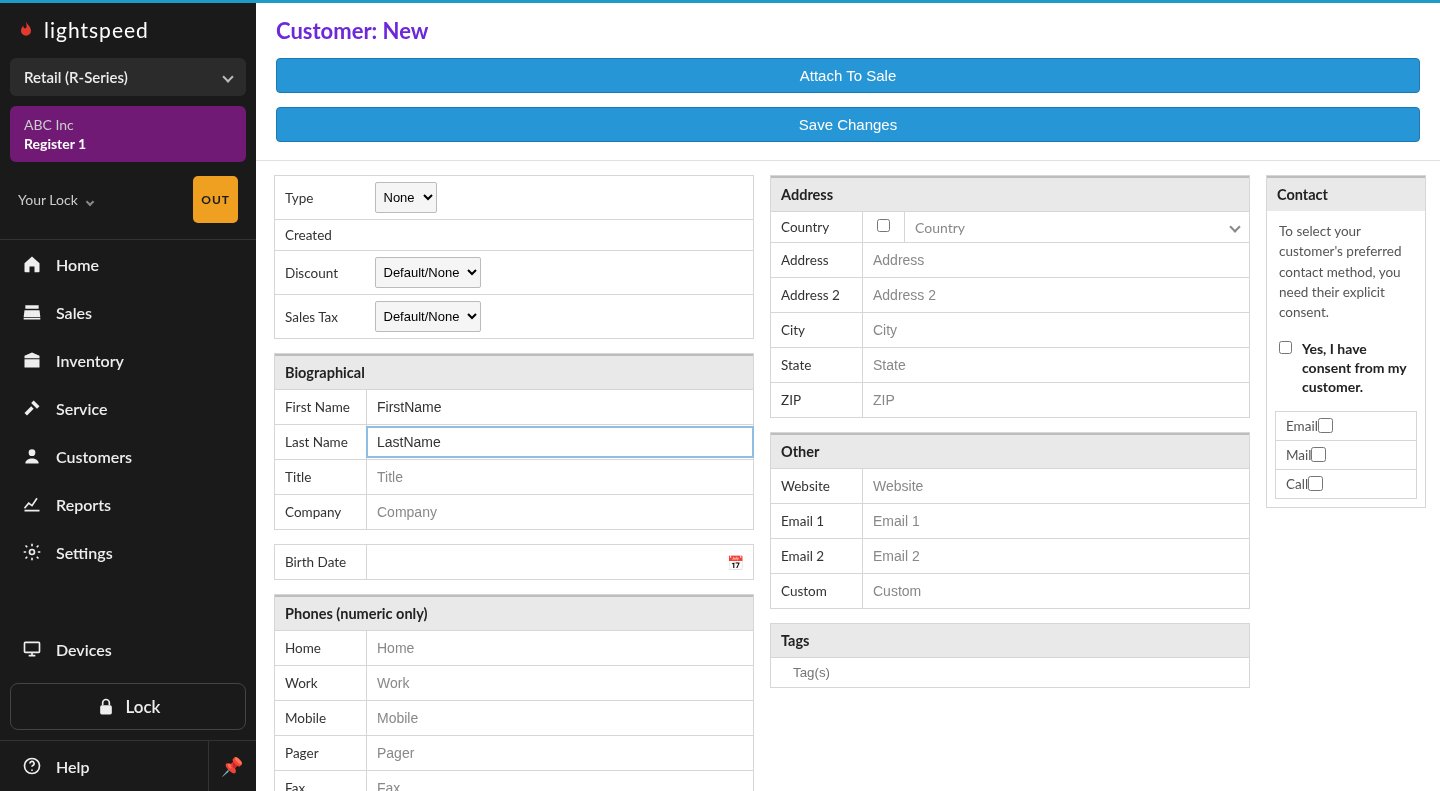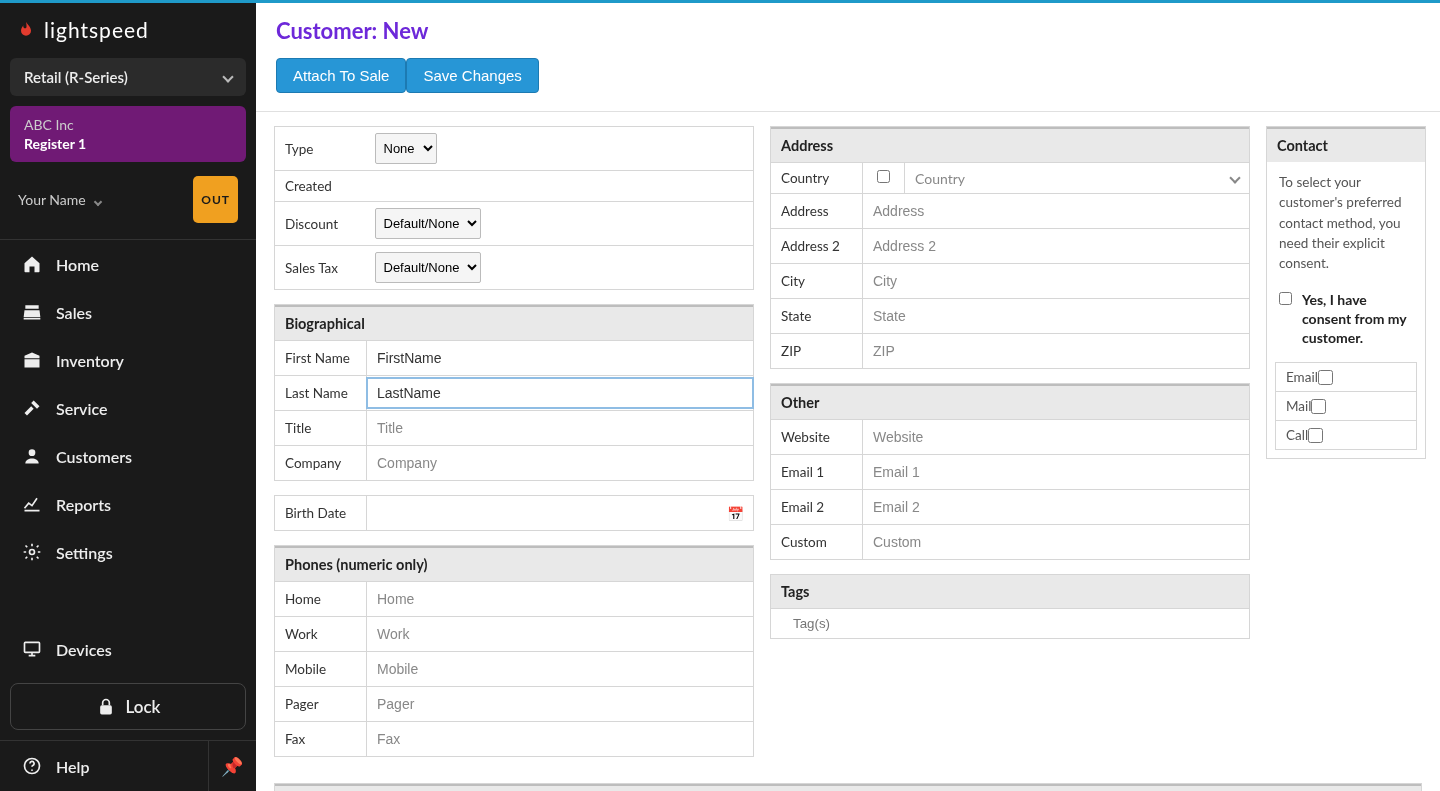--- a/index.html
+++ b/index.html
@@ -28,21 +28,21 @@
   .help-row { border-top: 1px solid #333; display: flex; align-items: center; }
   .help-left { flex: 1; display: flex; align-items: center; gap: 14px; padding: 14px 22px; color: #eee; font-size: 16px; font-weight: 600; cursor: pointer; }
   .pin-btn { width: 48px; display: flex; align-items: center; justify-content: center; padding: 14px 0; border-left: 1px solid #333; color: #f0a020; font-size: 18px; cursor: pointer; }
 
   svg.ico { width: 20px; height: 20px; }
 
   
   .main { flex: 1; display: flex; flex-direction: column; overflow: hidden; }
   .title-bar { border-top: 3px solid #1f9ac9; padding: 14px 20px 10px; }
   .title-bar h1 { font-size: 22px; font-weight: 700; color: #6d28d9; }
-  .btn-row { padding: 4px 20px 18px; display: flex; border-bottom: 1px solid #e0e0e0; }
+  .btn-row { padding: 4px 20px 18px; display: flex; gap: 14px; border-bottom: 1px solid #e0e0e0; flex-direction: column; }
   .btn { background: #2796d6; color: #fff; border: 1px solid #1c7ab2; border-radius: 4px; padding: 8px 16px; font-size: 15px; cursor: pointer; }
 
   .content { flex: 1; overflow: auto; padding: 14px 18px 40px; }
   .cols { display: flex; gap: 16px; align-items: flex-start; }
   .col-left, .col-mid { flex: 0 0 480px; }
   .col-right { flex: 1; min-width: 160px; }
 
   .tbl { width: 100%; border: 1px solid #d6d6d6; border-collapse: collapse; margin-bottom: 14px; }
   .tbl tr td { border-top: 1px solid #d6d6d6; }
   .tbl tr:first-child td { border-top: 0; }
@@ -65,21 +65,21 @@
   .focus-input { outline: 2px solid #8fbde4 !important; outline-offset: -1px; }
 
   .tags-box { width: 100%; border: 1px solid #d6d6d6; padding: 7px 22px; color: #888; margin-top: 0; }
 
   .contact-panel { border: 1px solid #d6d6d6; }
   .contact-panel .section-header { border-top: 2px solid #bdbdbd; }
   .contact-body { padding: 10px 12px; font-size: 13.5px; color: #555; line-height: 1.5; }
   .consent-row { display: flex; align-items: flex-start; gap: 10px; padding: 8px 12px; }
   .consent-row label { font-weight: 700; color: #222; font-size: 14px; line-height: 1.35; }
   .method-list { margin: 6px 8px 8px; border: 1px solid #d6d6d6; }
-  .method-item { display: flex; align-items: flex-end; padding: 6px 10px; border-top: 1px solid #d6d6d6; font-size: 13.5px; color: #555; }
+  .method-item { display: flex; align-items: flex-start; padding: 6px 10px; border-top: 1px solid #d6d6d6; font-size: 13.5px; color: #555; }
   .method-item:first-child { border-top: 0; }
 
   .custom-block { margin-top: 12px; border: 1px solid #d6d6d6; }
   .custom-header { background: #e9e9e9; border-top: 2px solid #bdbdbd; padding: 9px 12px; font-weight: 700; display: flex; justify-content: space-between; align-items: center; }
   .settings-link { font-weight: 400; color: #555; font-size: 13px; display: inline-flex; align-items: center; gap: 4px; cursor: pointer; }
 
   input[type=checkbox] { width: 15px; height: 15px; accent-color: #888; }
 </style>
 </head>
 <body>
@@ -99,21 +99,21 @@
       <i class="chev-down"></i>
     </div>
 
     <div class="panel-box">
       <div class="line1">ABC Inc</div>
       <div class="line2">Register 1</div>
     </div>
 
     <div class="user-row">
       <div>
-        <span class="name">Your Name</span>
+        <span class="name">Your Lock</span>
         <i class="chev"></i>
       </div>
       <span class="out-badge">OUT</span>
     </div>
 
     <nav class="nav">
       <div class="nav-item">
         <span class="icon">
             <svg class="ico" viewBox="0 0 24 24">
               <path fill="#eee" d="M3 11l9-8 9 8v10a1 1 0 0 1-1 1h-5v-7h-6v7H4a1 1 0 0 1-1-1z"></path>

